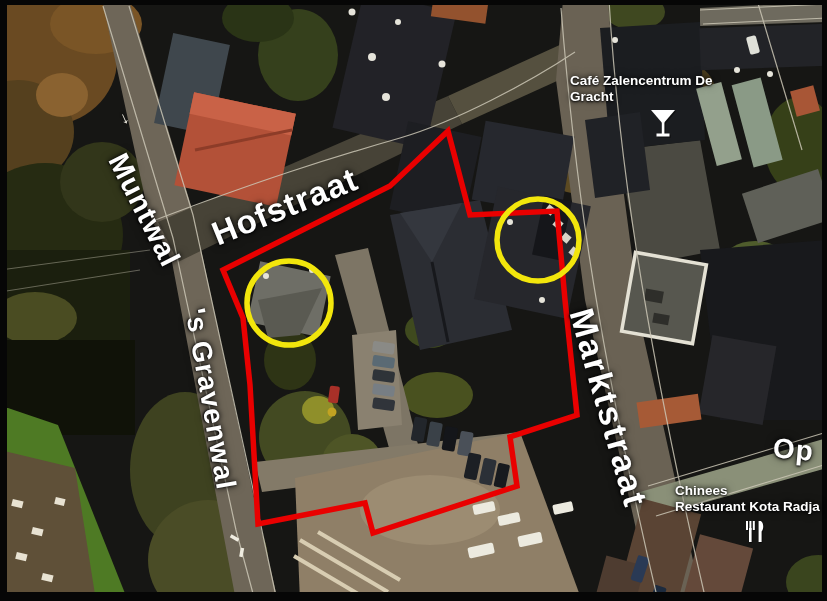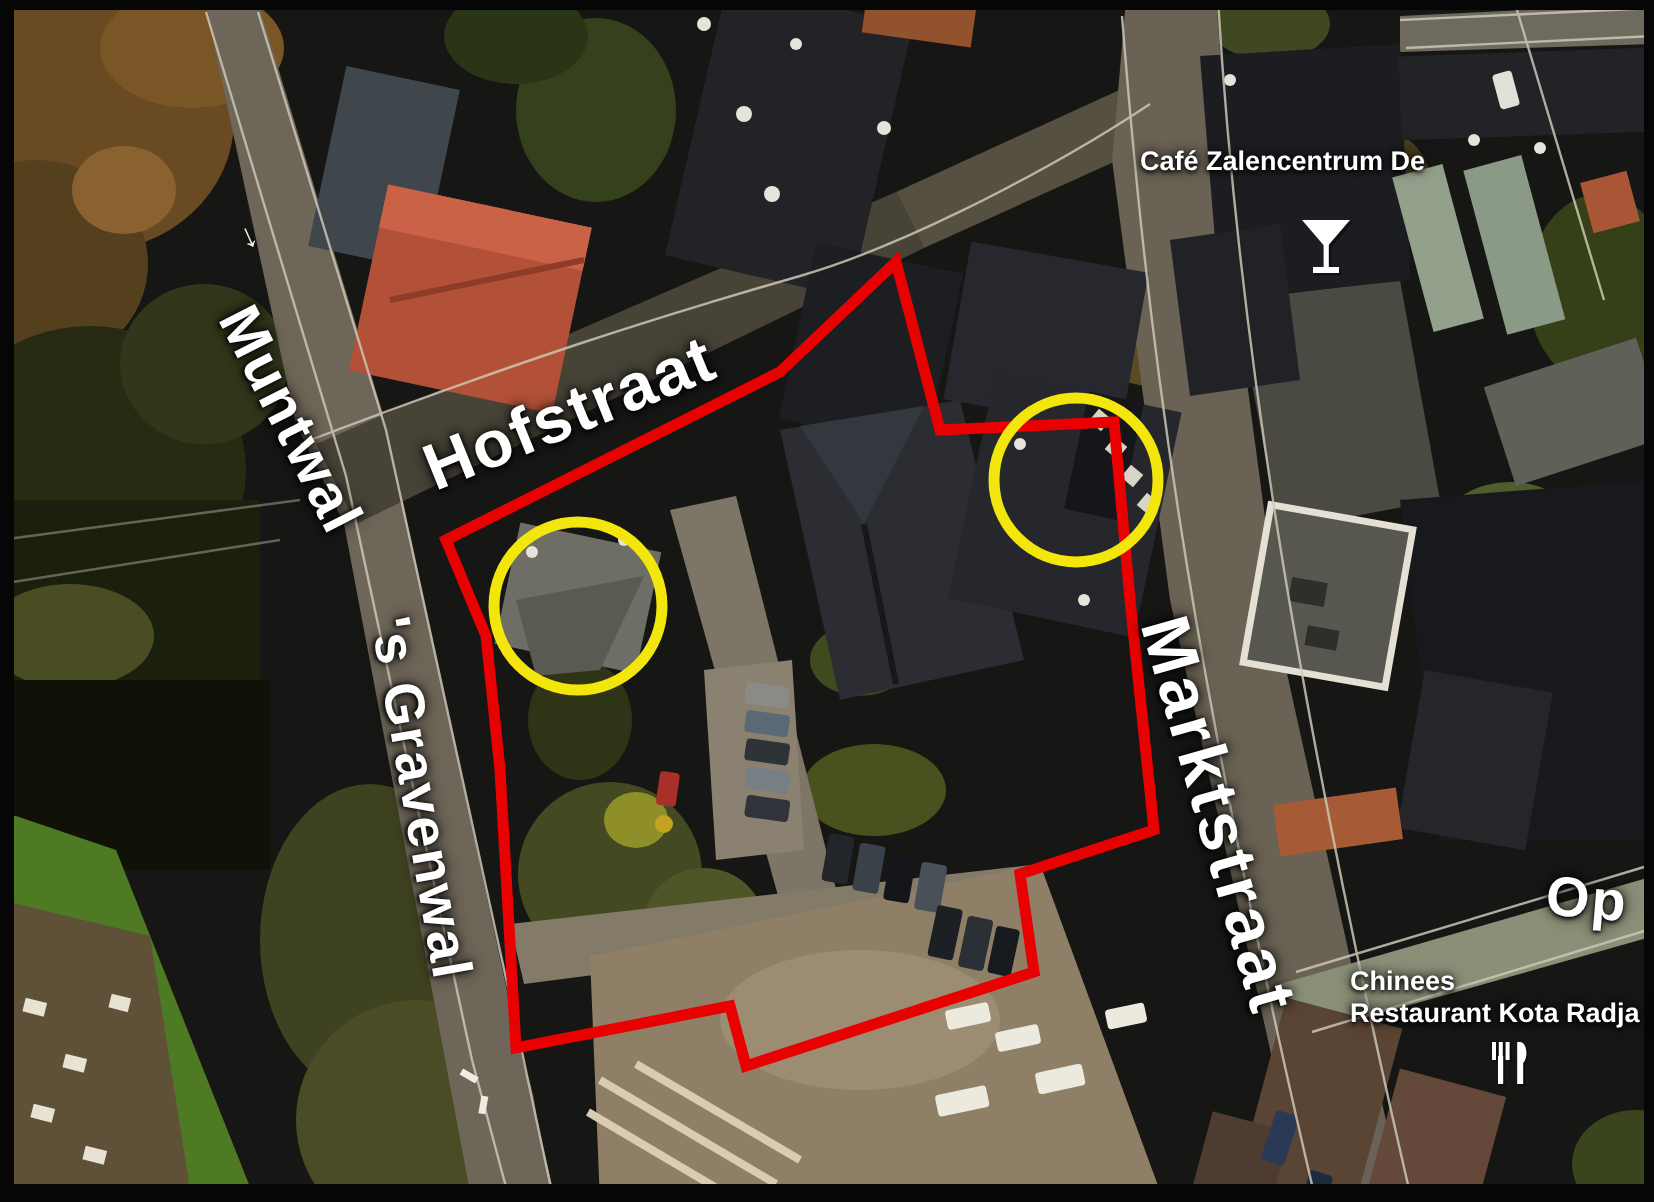--- a/index.html
+++ b/index.html
@@ -243,19 +243,20 @@
 
 <div class="label arrow">→</div>
 <div class="label street muntwal">Muntwal</div>
 <div class="label street hofstraat">Hofstraat</div>
 <div class="label street gravenwal">'s Gravenwal</div>
 <div class="label street marktstraat">Marktstraat</div>
 <div class="label street op">Op</div>
 
 <div class="label poi cafe">
   <div>Café Zalencentrum De</div>
+  <div>Gracht</div>
 </div>
 <div class="label poi chinees">
   <div>Chinees</div>
   <div>Restaurant Kota Radja</div>
 </div>
 
 </div>
 
 </body></html>

